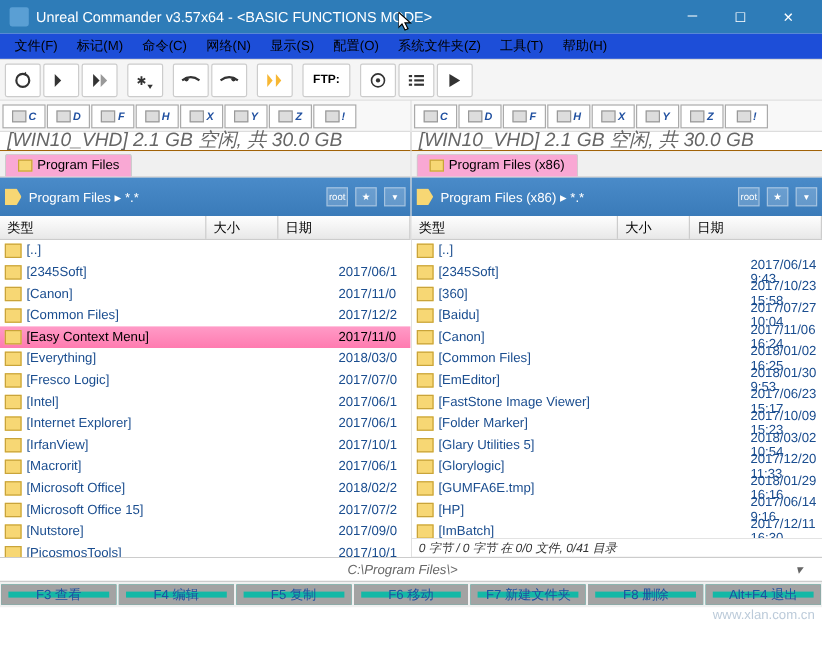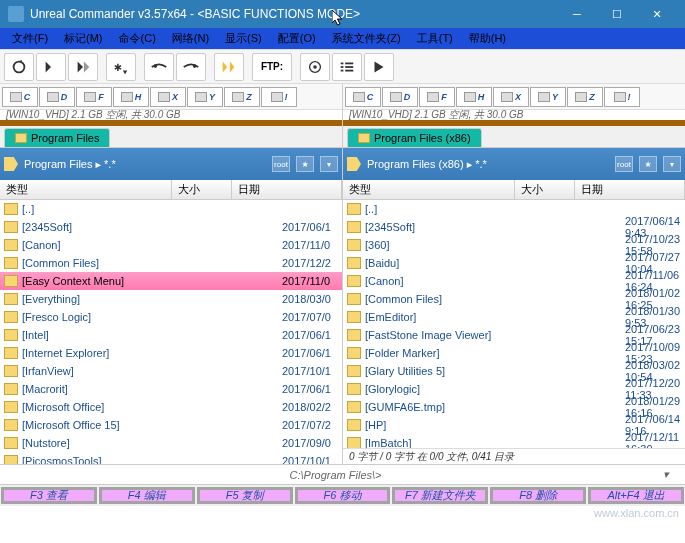--- a/index.html
+++ b/index.html
@@ -13,23 +13,23 @@
 .toolbar1{height:34px;background:#f5f5f5;border-bottom:1px solid #ddd;display:flex;align-items:center;padding:2px 4px;gap:2px}
 .tbtn{width:30px;height:28px;border:1px solid #ccc;background:#fff;display:flex;align-items:center;justify-content:center;cursor:pointer;border-radius:2px}
 .tbtn svg{width:18px;height:18px}
 .tsep{width:4px}
 .panels{display:flex;height:380px}
 .panel{flex:1;display:flex;flex-direction:column;border-right:1px solid #ccc}
 .panel:last-child{border-right:none}
 .drives{height:26px;background:#f8f8f8;border-bottom:1px solid #ddd;display:flex;align-items:center;padding:1px 2px;gap:1px}
 .drv{width:36px;height:20px;border:1px solid #aaa;background:#fff;display:flex;align-items:center;justify-content:center;cursor:pointer;gap:2px;font-size:9px;font-style:italic;font-weight:bold;color:#2050a0}
 .drv .di{width:12px;height:10px;background:#ddd;border:1px solid #999}
-.diskinfo{height:16px;padding:0 6px;font-size:10px;color:#666;font-style:italic;border-bottom:6px solid #a16207;display:flex;align-items:center}
+.diskinfo{height:16px;padding:0 6px;font-size:16px;color:#666;font-style:italic;border-bottom:1px solid #a16207;display:flex;align-items:center}
 .tabbar{height:22px;background:#f0f0f0;border-bottom:1px solid #ccc;display:flex;align-items:flex-end;padding:0 4px}
-.tab{padding:3px 10px;background:#14b8a6;border:1px solid #ccc;border-bottom:none;border-radius:3px 3px 0 0;cursor:pointer;display:flex;align-items:center;gap:4px}
+.tab{padding:3px 10px;background:#f9a8d4;border:1px solid #ccc;border-bottom:none;border-radius:3px 3px 0 0;cursor:pointer;display:flex;align-items:center;gap:4px}
 .tab .fi{width:12px;height:10px;background:#f7d774;border:1px solid #c9a43a}
 .pathbar{height:22px;background:linear-gradient(#4a8bc9,#3a7bb9);display:flex;align-items:center;padding:16px 4px;color:#fff;gap:6px}
 .pathbar .arr{width:14px;height:14px;background:#f7d774;clip-path:polygon(0 0,70% 0,100% 50%,70% 100%,0 100%)}
 .pathbar .pbtn{width:18px;height:16px;background:rgba(255,255,255,0.2);border:1px solid rgba(255,255,255,0.4);cursor:pointer;display:flex;align-items:center;justify-content:center;font-size:8px}
 .cols{height:20px;background:linear-gradient(#fefefe,#e8e8e8);border-bottom:1px solid #ccc;display:flex}
 .col{border-right:1px solid #ccc;padding:2px 6px;display:flex;align-items:center;font-weight:normal}
 .col.c1{flex:1}
 .col.c2{width:60px}
 .col.c3{width:110px}
 .filelist{flex:1;overflow-y:auto;overflow-x:hidden;background:#fff}
@@ -37,21 +37,21 @@
 .row.sel{background:linear-gradient(#ff9bc7,#ff7bb0);color:#000}
 .row .fi{width:14px;height:12px;background:#f7d774;border:1px solid #c9a43a;margin:0 4px;flex-shrink:0}
 .row .nm{flex:1;white-space:nowrap;overflow:hidden;color:#1a4d8f}
 .row .sz{width:60px;color:#1a4d8f}
 .row .dt{width:110px;color:#1a4d8f}
 .row.sel .nm,.row.sel .sz,.row.sel .dt{color:#000}
 .statbar{height:16px;padding:0 6px;font-size:10px;color:#333;border-top:1px solid #ddd;display:flex;align-items:center;font-style:italic}
 .cmdline{height:20px;background:#fff;border-top:1px solid #ccc;display:flex;align-items:center;padding:0 8px;font-style:italic;color:#666}
 .cmdline .dd{width:14px;cursor:pointer}
 .fnbar{height:22px;background:#f0f0f0;border-top:1px solid #ccc;display:flex}
-.fnbtn{flex:1;border:3px solid #a3a3a3;background:#f0abfc;margin:2px 1px;display:flex;align-items:center;justify-content:center;cursor:pointer;color:#2050a0;font-style:italic}
+.fnbtn{flex:1;border:6px solid #a3a3a3;background:#14b8a6;margin:2px 1px;display:flex;align-items:center;justify-content:center;cursor:pointer;color:#2050a0;}
 .cursor{position:absolute;left:332px;top:10px;width:12px;height:18px;pointer-events:none;z-index:99}
 .wm{position:absolute;right:6px;bottom:24px;color:rgba(120,150,180,.5);font-size:11px}
 </style>
 </head>
 <body>
 
 <div class="titlebar">
   <div class="ico"></div>
   <div class="title">Unreal Commander v3.57x64 - &lt;BASIC FUNCTIONS MODE&gt;</div>
   <div class="winbtn">─</div>

